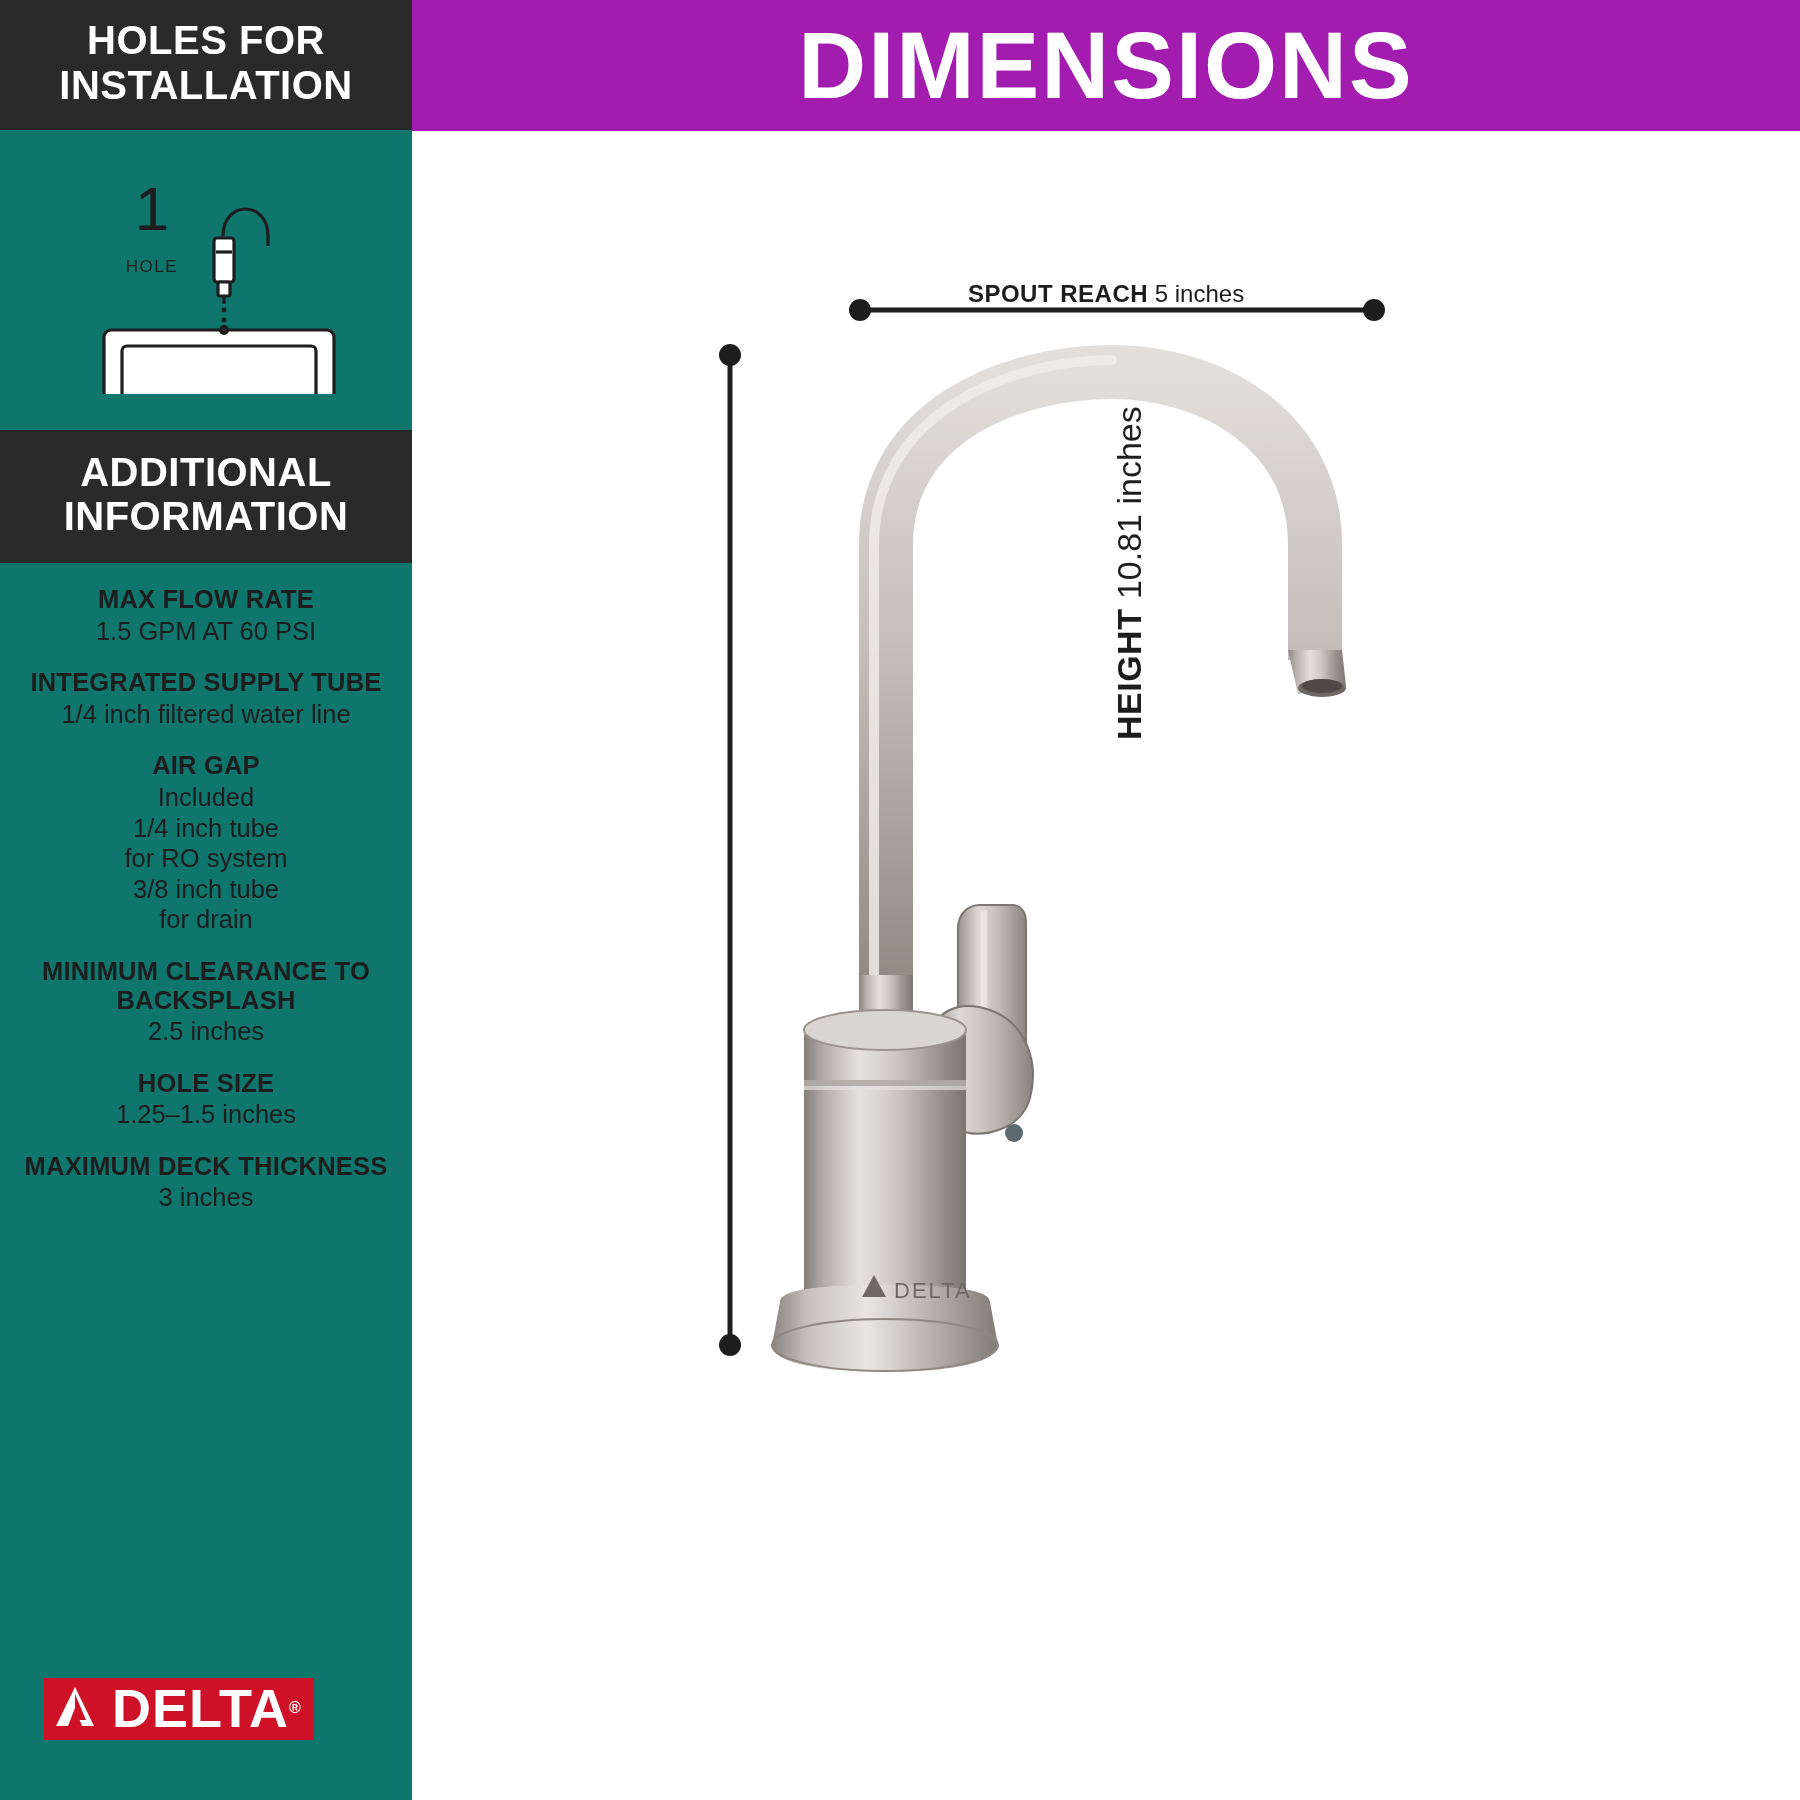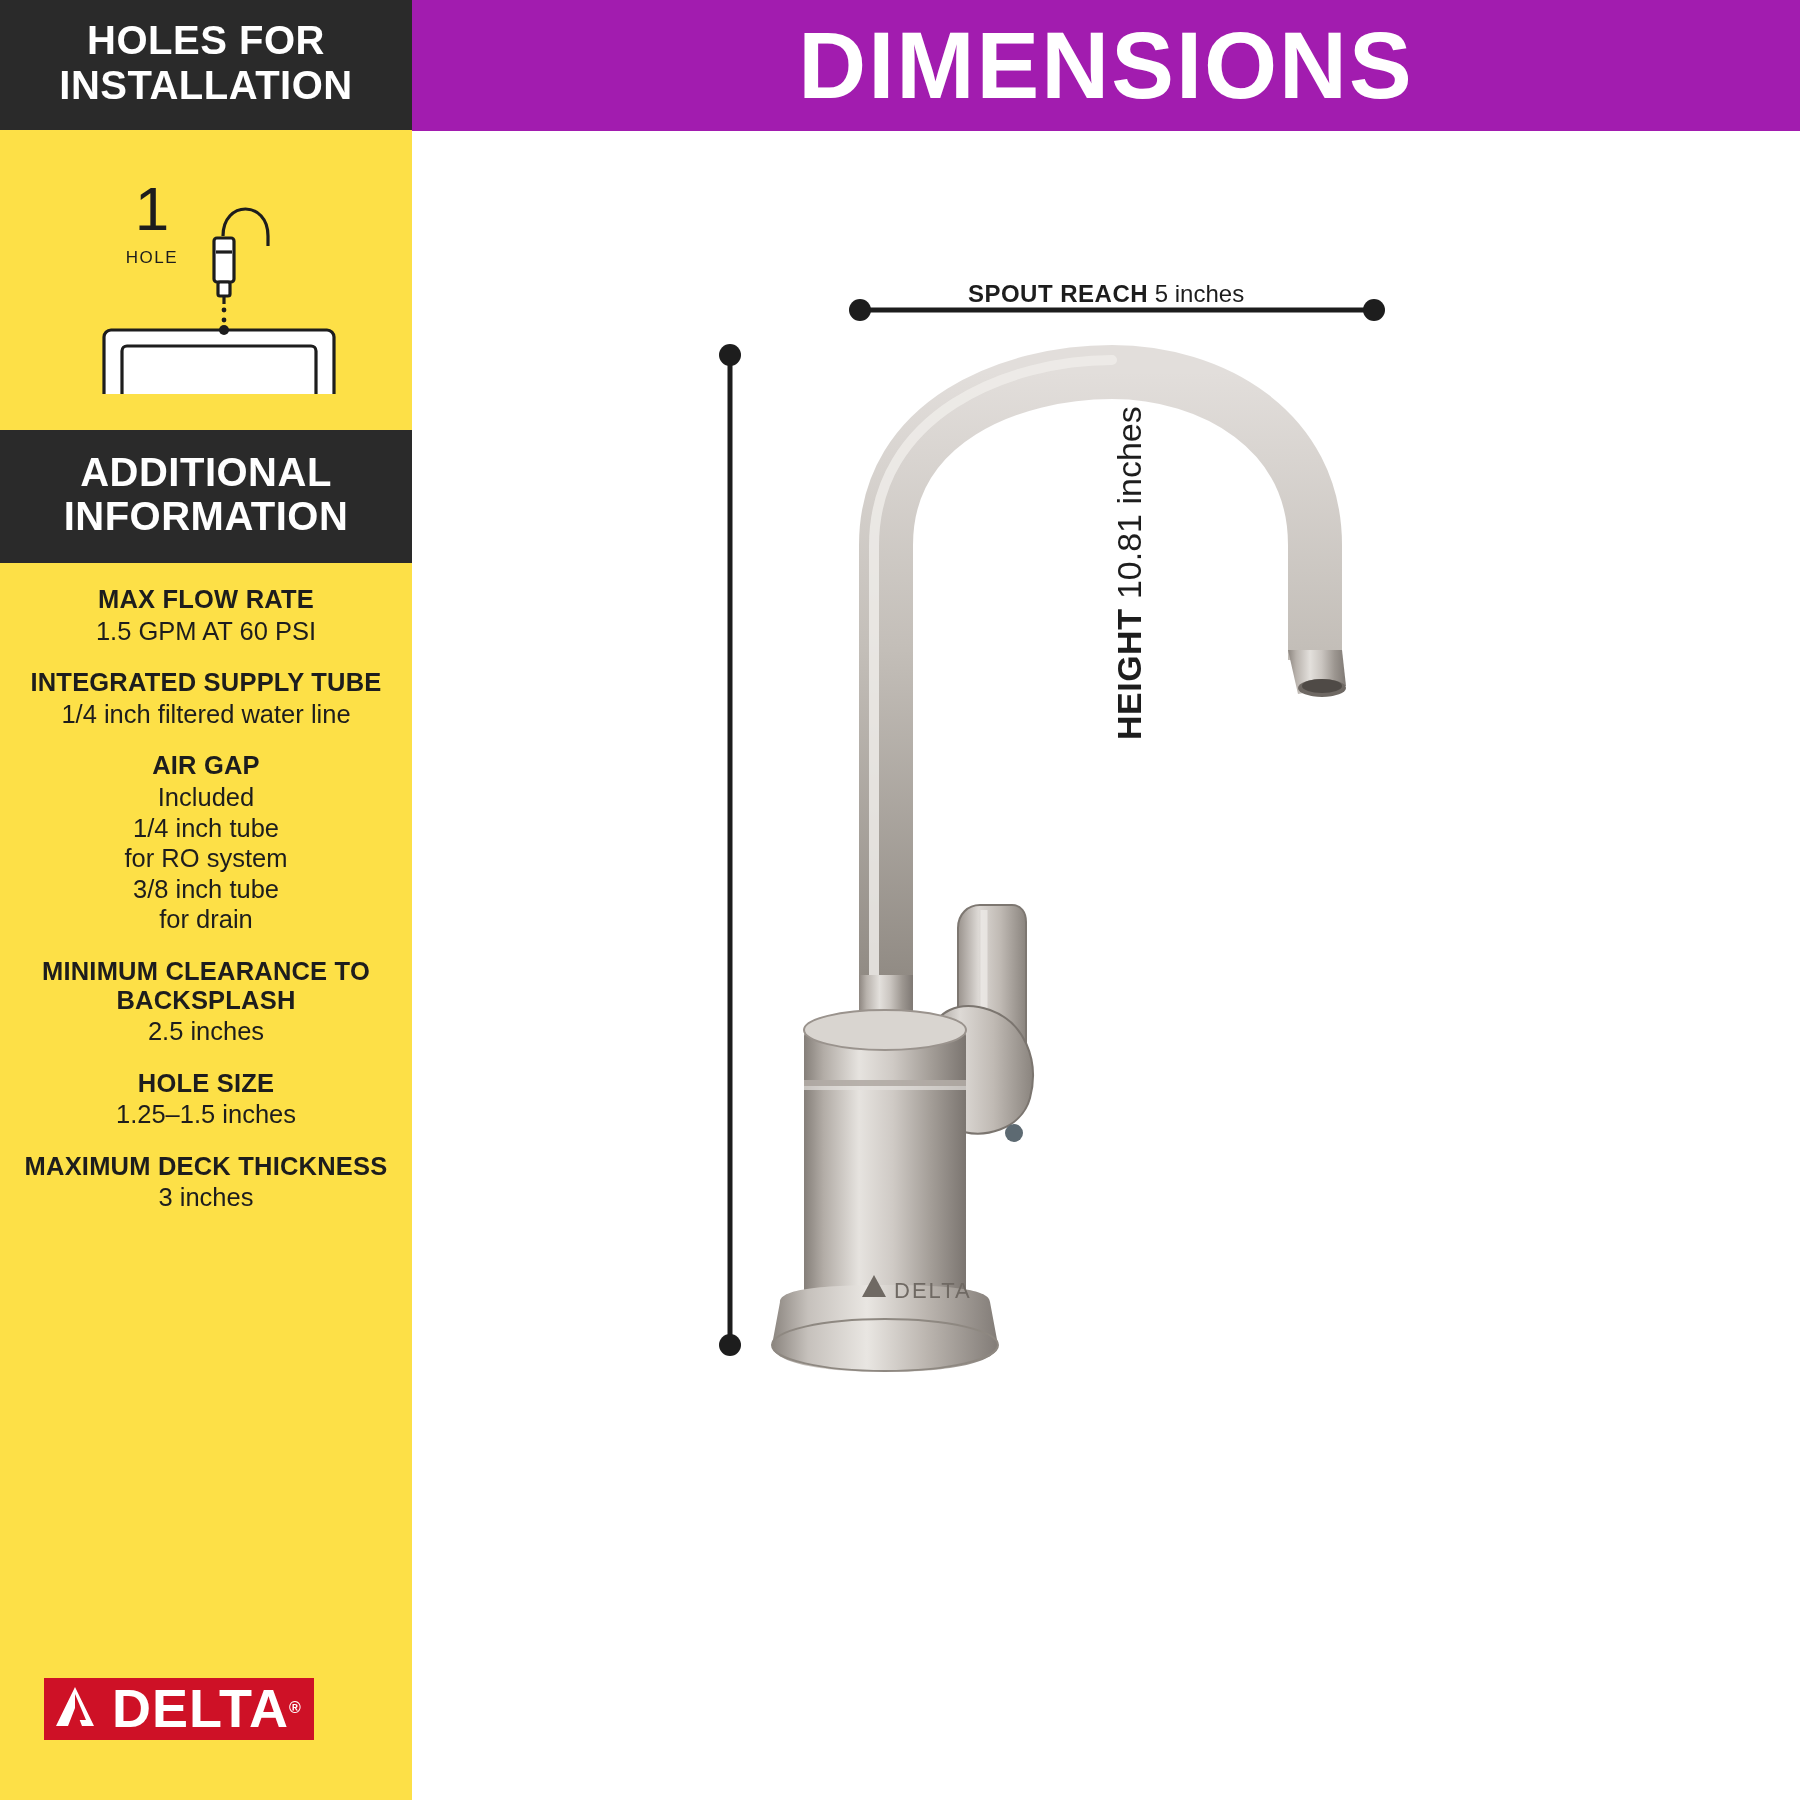--- a/index.html
+++ b/index.html
@@ -12,21 +12,21 @@
   }
   #page{
     position:absolute;inset:0;
     display:flex;
   }
 
   
   .sidebar{
     width:412px;
     height:1800px;
-    background:#fde047;
+    background:#0f766e;
     position:relative;
     flex:0 0 412px;
   }
   .bar{
     background:#2a2a2a;
     color:#ffffff;
     text-align:center;
     font-weight:bold;
     letter-spacing:0.5px;
     line-height:1.12;
@@ -55,21 +55,21 @@
     font-size:62px;
     font-weight:400;
     color:#1d1d1d;
     line-height:1;
     font-family:"Liberation Sans", sans-serif;
   }
   .hole-count .lbl{
     font-size:17px;
     letter-spacing:1.5px;
     color:#1d1d1d;
-    margin-top:8px;
+    margin-top:17px;
   }
   .sink-svg{position:absolute;left:80px;top:24px;}
 
   
   .info-list{
     padding:22px 24px 0 24px;
     text-align:center;
     color:#1d1d1d;
   }
   .info-item{margin-bottom:22px;}

